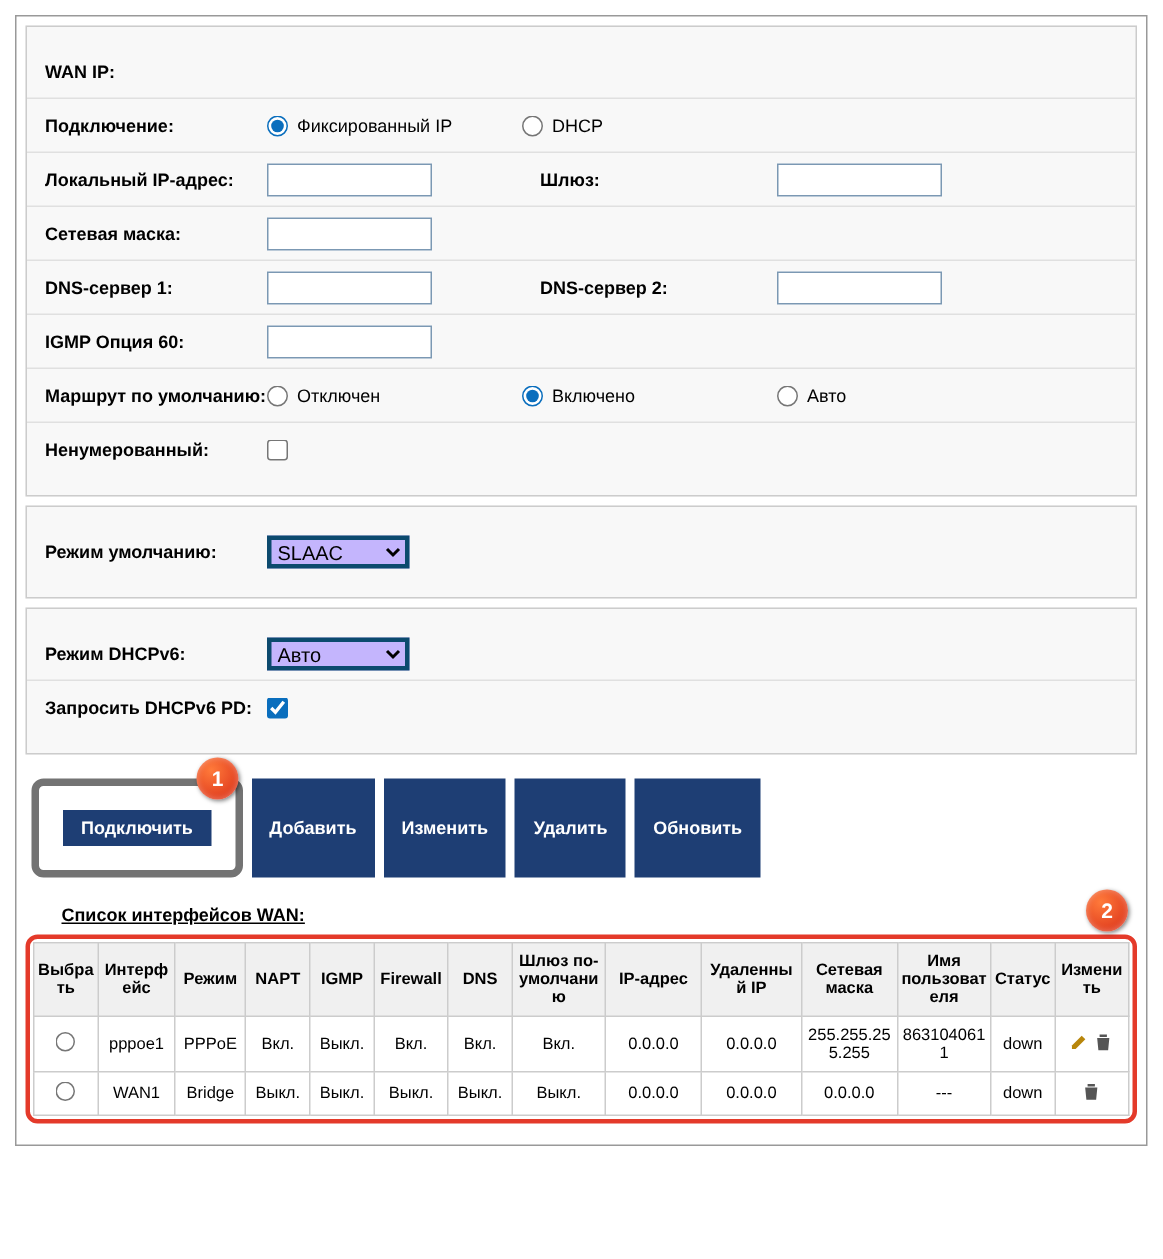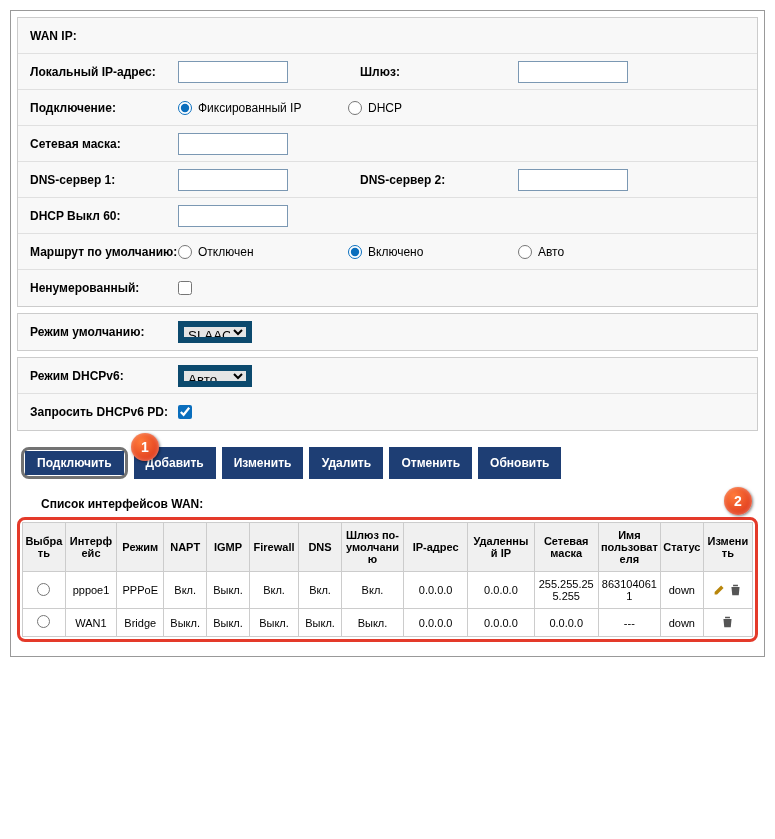--- a/index.html
+++ b/index.html
@@ -1,91 +1,91 @@
 <!DOCTYPE html>
 <html><head>
 <meta charset="utf-8">
 <style>
 * { box-sizing: border-box; margin: 0; padding: 0; }
 body { font-family: Arial, sans-serif; font-size: 12px; color: #000; background: #fff; width: 775px; }
 .outer { border: 1px solid #999; margin: 10px; padding: 6px; background: #fff; }
-.section { border: 1px solid #ccc; background: #f8f8f8; margin-bottom: 6px; padding: 0 0; }
+.section { border: 1px solid #ccc; background: #f8f8f8; margin-bottom: 6px; padding: 12px 0; }
 .row { display: flex; align-items: center; min-height: 36px; border-bottom: 1px solid #e0e0e0; padding: 2px 0; }
 .row:last-child { border-bottom: none; }
 .lbl { width: 160px; padding-left: 12px; font-weight: bold; font-size: 12px; }
 .lbl2 { width: 140px; padding-left: 12px; font-weight: bold; font-size: 12px; }
 .cell { display: flex; align-items: center; gap: 6px; min-width: 170px; }
 .cell input[type="text"] { width: 110px; height: 22px; border: 1px solid #7b98b3; background: #fff; padding: 0 4px; }
 .cell input[type="radio"], .cell input[type="checkbox"] { accent-color: #0a6ebd; width: 14px; height: 14px; }
-.cell select { width: 74px; height: 22px; border: 6px solid #0c4a6e; background: #e5e5e5; }
+.cell select { width: 95px; height: 22px; border: 3px solid #0c4a6e; background: #c4b5fd; }
 .gap { width: 30px; }
 .btnbar { display: flex; gap: 6px; padding: 10px 4px; position: relative; }
 .btn { background: #1e3e74; color: #fff; border: none; padding: 5px 12px; font-size: 12px; font-weight: bold; cursor: pointer; min-width: 74px; }
-.hl1 { border: 3px solid #737373; border-radius: 8px; padding: 1px; display: inline-block; }
+.hl1 { border: 5px solid #737373; border-radius: 8px; padding: 16px; display: inline-block; }
 .marker { position: absolute; width: 28px; height: 28px; border-radius: 50%; background: radial-gradient(circle at 35% 30%, #ff7a3a, #d72a16); color: #fff; display: flex; align-items: center; justify-content: center; font-weight: bold; font-size: 14px; box-shadow: 1px 1px 3px rgba(0,0,0,.5), inset 0 0 4px rgba(255,255,255,.4); }
 .listwrap { position: relative; }
 .listwrap .marker2 { top: -2px; right: 6px; }
-.list-title { font-weight: bold; padding: 8px 24px 4px; }
+.list-title { font-weight: bold; padding: 8px 24px 4px; text-decoration: underline; }
 .tablewrap { border: 3px solid #e43a2a; border-radius: 8px; margin: 2px 0 8px; padding: 2px; background: #fff; }
 table { border-collapse: collapse; width: 100%; table-layout: fixed; }
 th, td { border: 1px solid #ccc; padding: 6px 2px; text-align: center; font-size: 11px; word-wrap: break-word; }
 th { background: #f0f0f0; font-weight: bold; }
 td .row-actions { display: inline-flex; gap: 3px; align-items: center; justify-content: center; }
 svg { width: 13px; height: 13px; }
 </style>
 </head>
 <body>
 
 <div class="outer">
 
   <div class="section">
     <div class="row">
         <div class="lbl">WAN IP:</div>
       </div>
     <div class="row">
+      <div class="lbl">Подключение:</div>
+      <div class="cell">
+        <input type="radio" name="conn" checked="" style="">
+        <span>Фиксированный IP</span>
+      </div>
+      <div class="cell">
+        <input type="radio" name="conn" style="">
+        <span>DHCP</span>
+      </div>
+    </div>
+    <div class="row">
       <div class="lbl">Локальный IP-адрес:</div>
       <div class="cell">
           <input type="text" value="" style="">
         </div>
       <div class="lbl2">Шлюз:</div>
       <div class="gap"></div>
       <div class="cell">
           <input type="text" value="" style="">
         </div>
     </div>
     <div class="row">
-      <div class="lbl">Подключение:</div>
-      <div class="cell">
-        <input type="radio" name="conn" checked="" style="">
-        <span>Фиксированный IP</span>
-      </div>
-      <div class="cell">
-        <input type="radio" name="conn" style="">
-        <span>DHCP</span>
-      </div>
-    </div>
-    <div class="row">
       <div class="lbl">Сетевая маска:</div>
       <div class="cell">
           <input type="text" value="" style="">
         </div>
     </div>
     <div class="row">
       <div class="lbl">DNS-сервер 1:</div>
       <div class="cell">
           <input type="text" value="" style="">
         </div>
       <div class="lbl2">DNS-сервер 2:</div>
       <div class="gap"></div>
       <div class="cell">
           <input type="text" value="" style="">
         </div>
     </div>
     <div class="row">
-      <div class="lbl">DHCP Выкл 60:</div>
+      <div class="lbl">IGMP Опция 60:</div>
       <div class="cell">
           <input type="text" value="" style="">
         </div>
     </div>
     <div class="row">
       <div class="lbl">Маршрут по умолчанию:</div>
       <div class="cell">
         <input type="radio" name="dr" style="">
         <span>Отключен</span>
       </div>
@@ -131,21 +131,20 @@
   </div>
 
   <div class="btnbar">
     <span class="hl1">
       <button class="btn">Подключить</button>
     </span>
     <div class="marker" style="top:-4px;left:114px">1</div>
     <button class="btn">Добавить</button>
     <button class="btn">Изменить</button>
     <button class="btn">Удалить</button>
-    <button class="btn">Отменить</button>
     <button class="btn">Обновить</button>
   </div>
 
   <div class="listwrap">
     <div class="list-title">Список интерфейсов WAN:</div>
     <div class="marker marker2" style="position:absolute">2</div>
     <div class="tablewrap">
       <table>
         <colgroup>
           <col style="width:40px">

